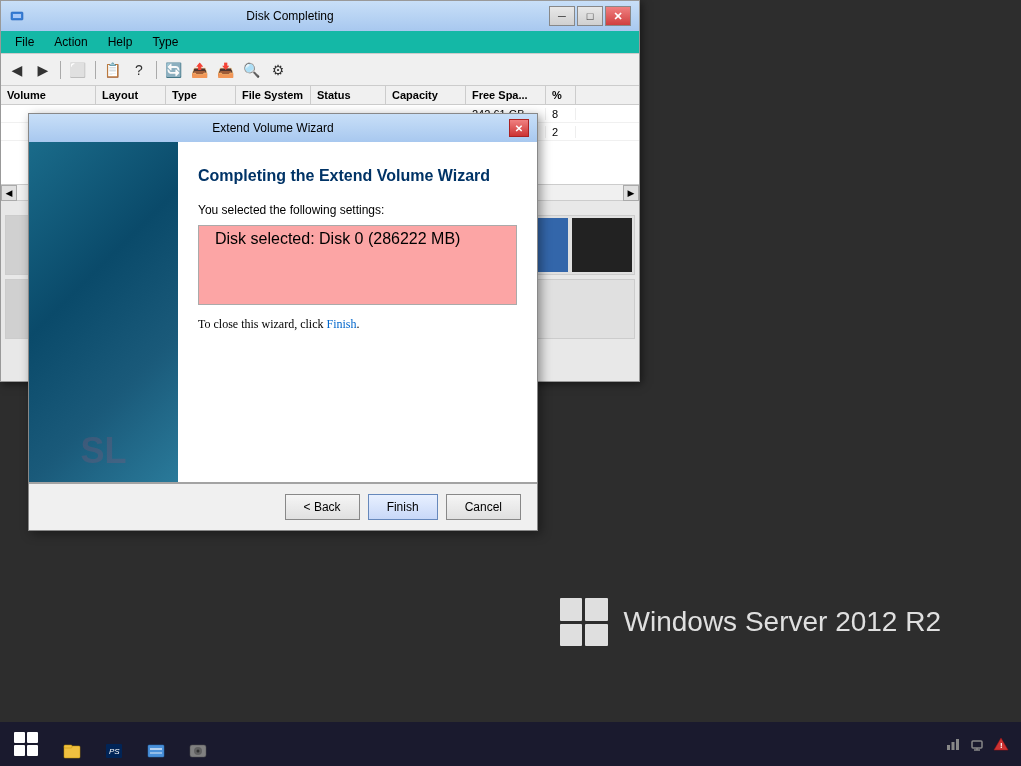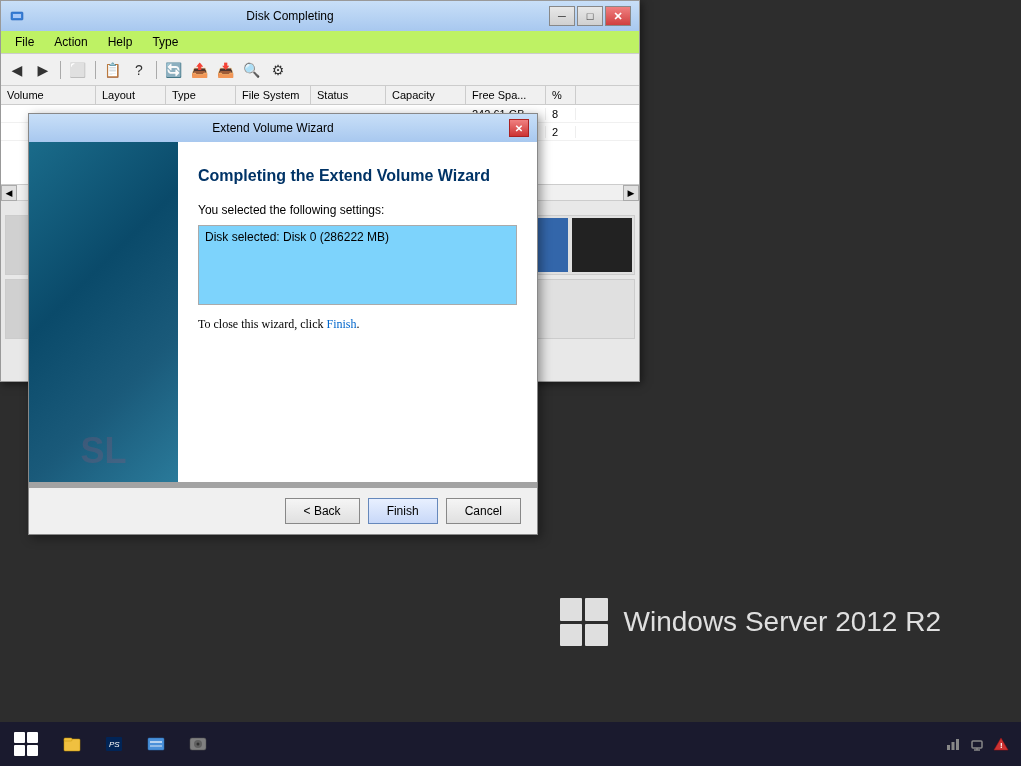--- a/index.html
+++ b/index.html
@@ -102,21 +102,21 @@
       color: #333;
     }
     .title-btn.close {
       background: linear-gradient(to bottom, #f08080, #d04040);
       color: white;
       font-weight: bold;
     }
 
     
     .menu-bar {
-      background: #bef264;
+      background: #14b8a6;
       border-bottom: 1px solid #ccc;
       display: flex;
       padding: 2px 4px;
       gap: 0;
     }
     .menu-item {
       padding: 2px 10px;
       font-size: 12px;
       cursor: pointer;
       color: #000;
@@ -156,21 +156,21 @@
       display: flex;
       background: #f0f0f0;
       border-bottom: 1px solid #ccc;
       font-size: 11px;
     }
     .col-header {
       padding: 3px 6px;
       border-right: 1px solid #ccc;
       font-size: 11px;
       color: #000;
-      font-weight: normal;
+      font-weight: bold;
     }
 
     
     .table-area {
       height: 80px;
       background: white;
       border-bottom: 1px solid #ccc;
       overflow: hidden;
       position: relative;
     }
@@ -275,39 +275,39 @@
 
     .wizard-subtitle {
       font-size: 12px;
       color: #000;
       margin-bottom: 8px;
     }
 
     .wizard-textbox {
       width: 100%;
       height: 80px;
-      background: #7dd3fc;
+      background: #fca5a5;
       border: 1px solid #aaa;
-      padding: 4px 6px;
-      font-size: 12px;
+      padding: 4px 16px;
+      font-size: 16px;
       color: #000;
       overflow: auto;
     }
 
     .wizard-close-note {
       font-size: 12px;
       color: #000;
       margin-top: 12px;
       font-family: Liberation Serif, serif;
     }
 
     
     .wizard-footer {
       background: #f0f0f0;
-      border-top: 6px solid #a3a3a3;
+      border-top: 2px solid #a3a3a3;
       padding: 10px 16px;
       display: flex;
       justify-content: flex-end;
       gap: 8px;
       align-items: center;
     }
     .wizard-btn {
       padding: 4px 18px;
       font-size: 12px;
       border: 1px solid #888;
@@ -356,21 +356,21 @@
     }
     .taskbar-items {
       display: flex;
       gap: 2px;
       flex: 1;
     }
     .taskbar-item {
       width: 40px;
       height: 36px;
       display: flex;
-      align-items: center;
+      align-items: flex-end;
       justify-content: center;
       cursor: pointer;
       border: 1px solid transparent;
       border-radius: 2px;
       font-style: italic;
     }
     .taskbar-tray {
       display: flex;
       align-items: center;
       gap: 8px;

